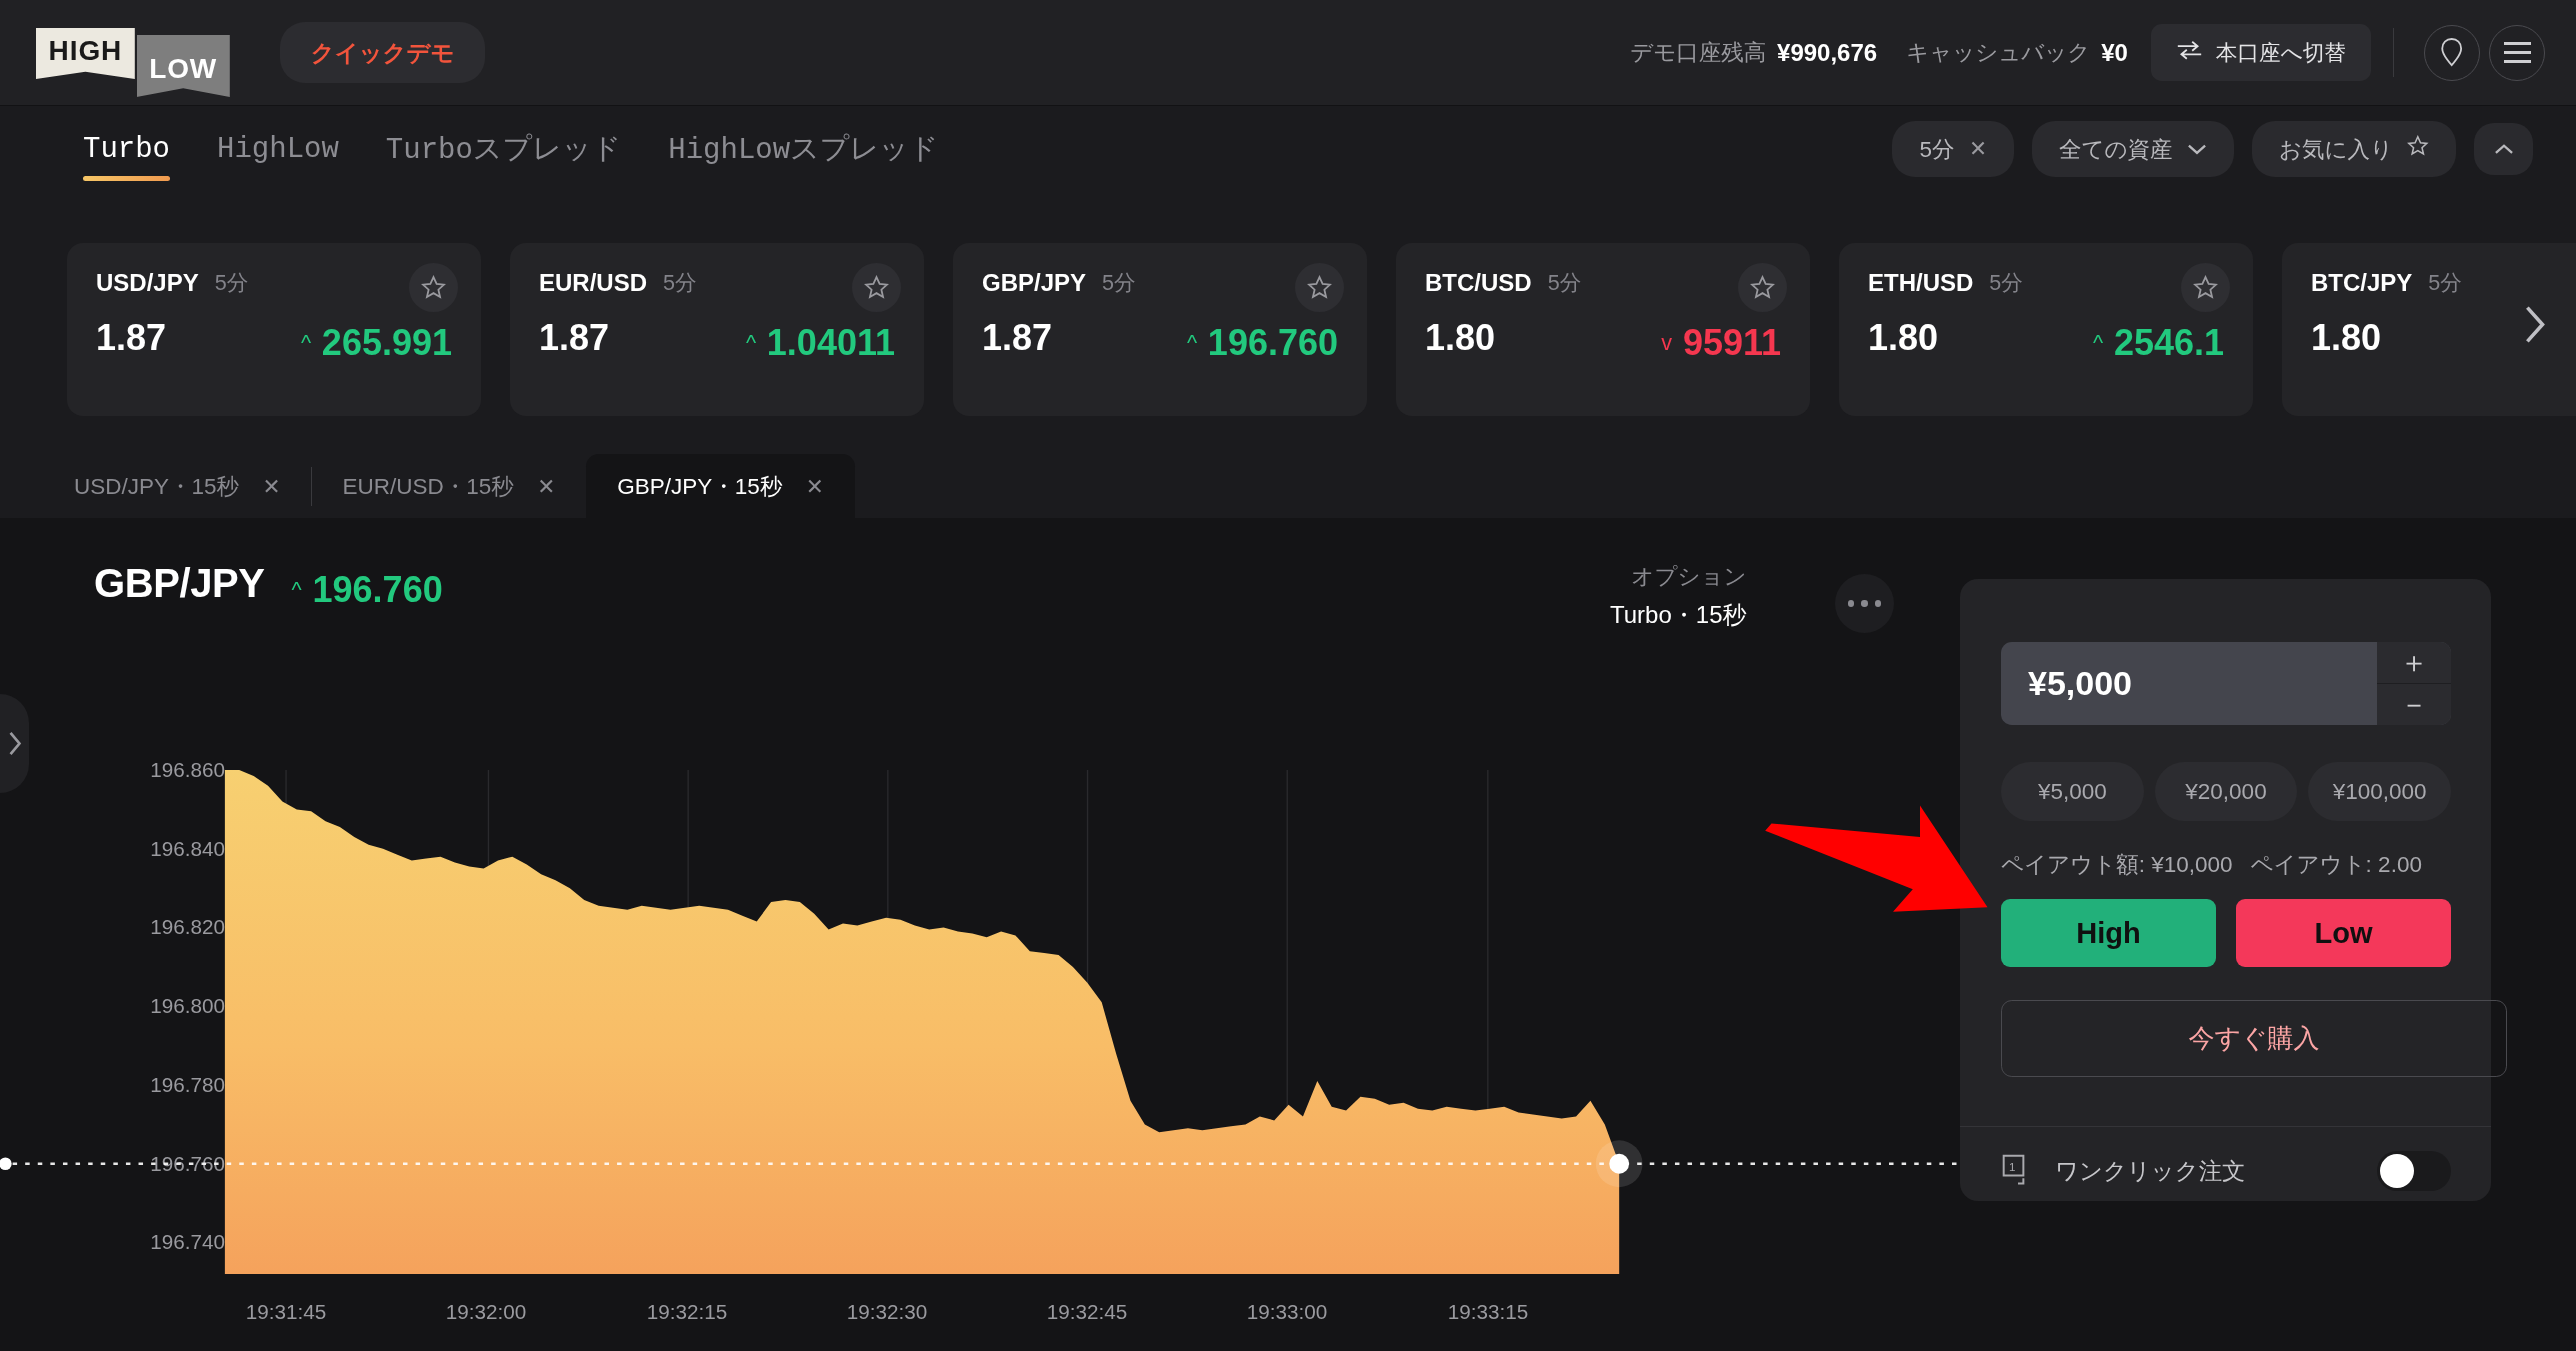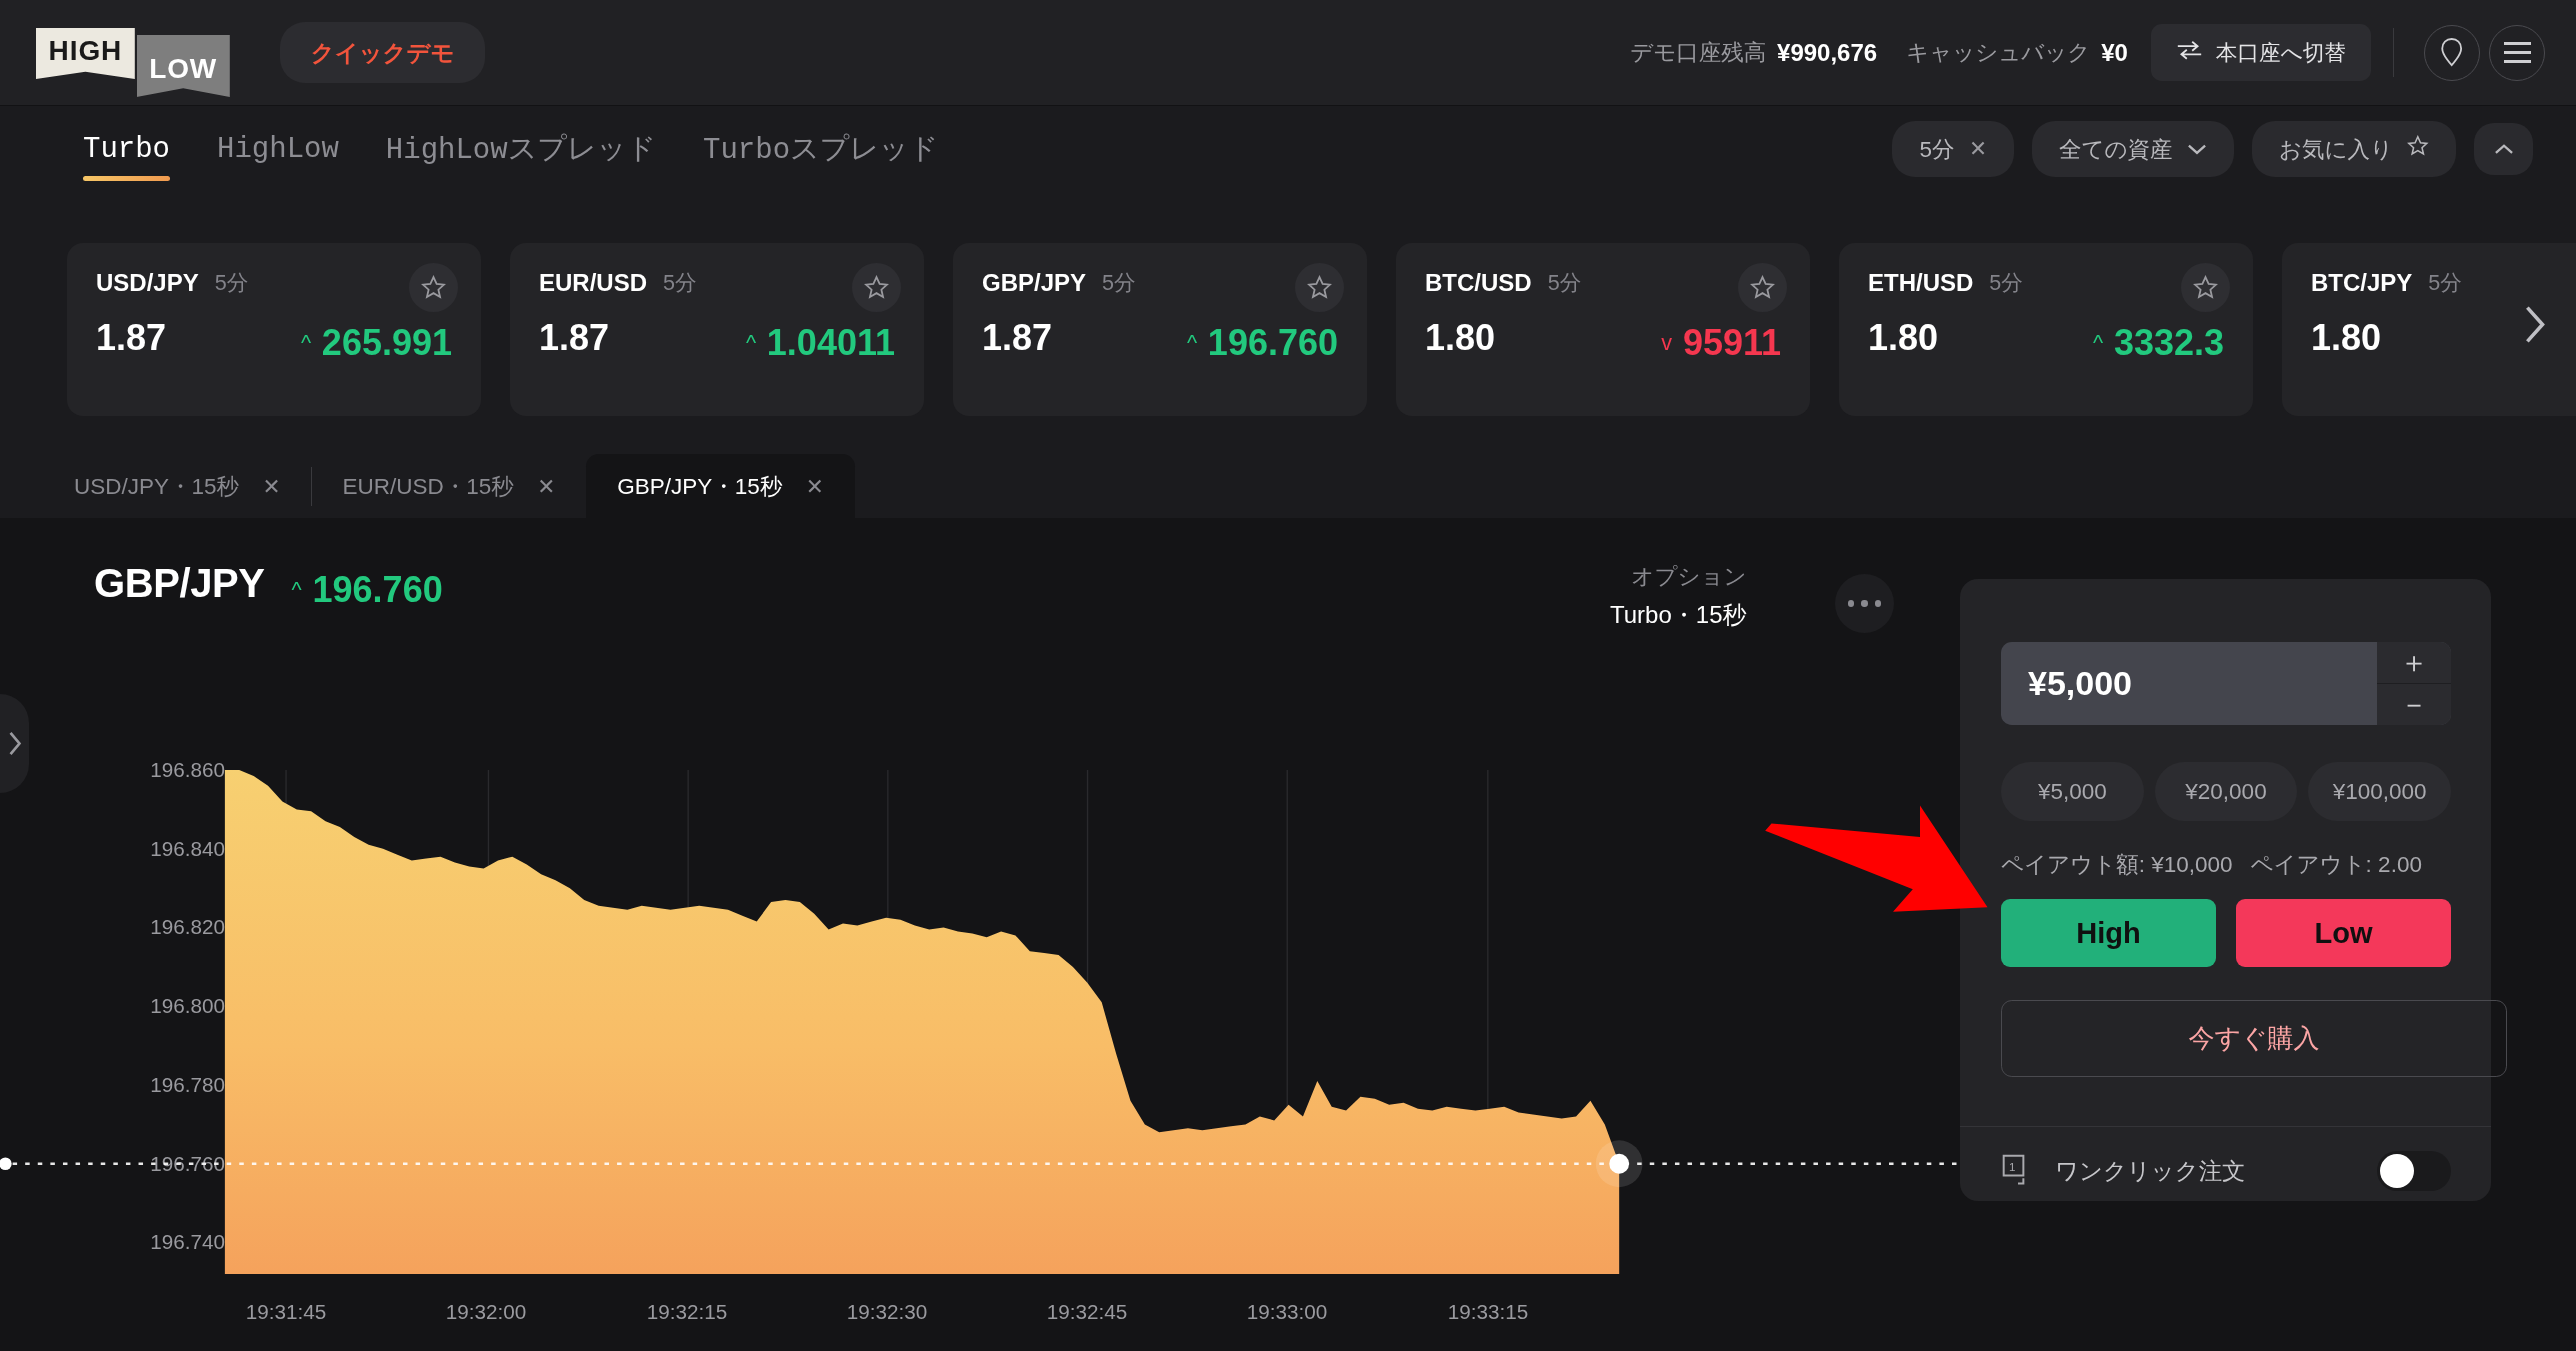--- a/index.html
+++ b/index.html
@@ -264,22 +264,22 @@
             <i></i>
           </span>
       </div>
     </div>
   </div>
 
   <div class="navbar">
     <div class="nav-tabs">
       <div class="nav-tab active">Turbo</div>
       <div class="nav-tab">HighLow</div>
+      <div class="nav-tab">Turboスプレッド</div>
       <div class="nav-tab">HighLowスプレッド</div>
-      <div class="nav-tab">Turboスプレッド</div>
     </div>
     <div class="nav-right">
       <button class="pill">
         <span>5分</span>
         <span class="x">✕</span>
       </button>
       <button class="pill">
         <span>全ての資産</span>
         <span>
           <svg width="20" height="12.6" viewBox="0 0 22 14" fill="none" stroke="#b9b9bd" stroke-width="2.6">
@@ -385,21 +385,21 @@
         </div>
         <div class="star-btn">
           <svg viewBox="0 0 24 24" fill="none" stroke="#9a9a9f" stroke-width="1.7">
             <path d="M12 2l3 6.6 7 .7-5.3 4.8 1.6 7-6.3-3.7-6.3 3.7 1.6-7L2 9.3l7-.7z"></path>
           </svg>
         </div>
         <div class="card-bot">
           <span class="card-ratio">1.80</span>
           <span class="card-price up">
             <span class="caret">^</span>
-            <span>3332.3</span>
+            <span>2546.1</span>
           </span>
         </div>
       </div>
       <div class="card">
         <div class="card-top">
           <span class="card-sym">BTC/JPY</span>
           <span class="card-dur">5分</span>
         </div>
         <div class="card-bot">
           <span class="card-ratio">1.80</span>

